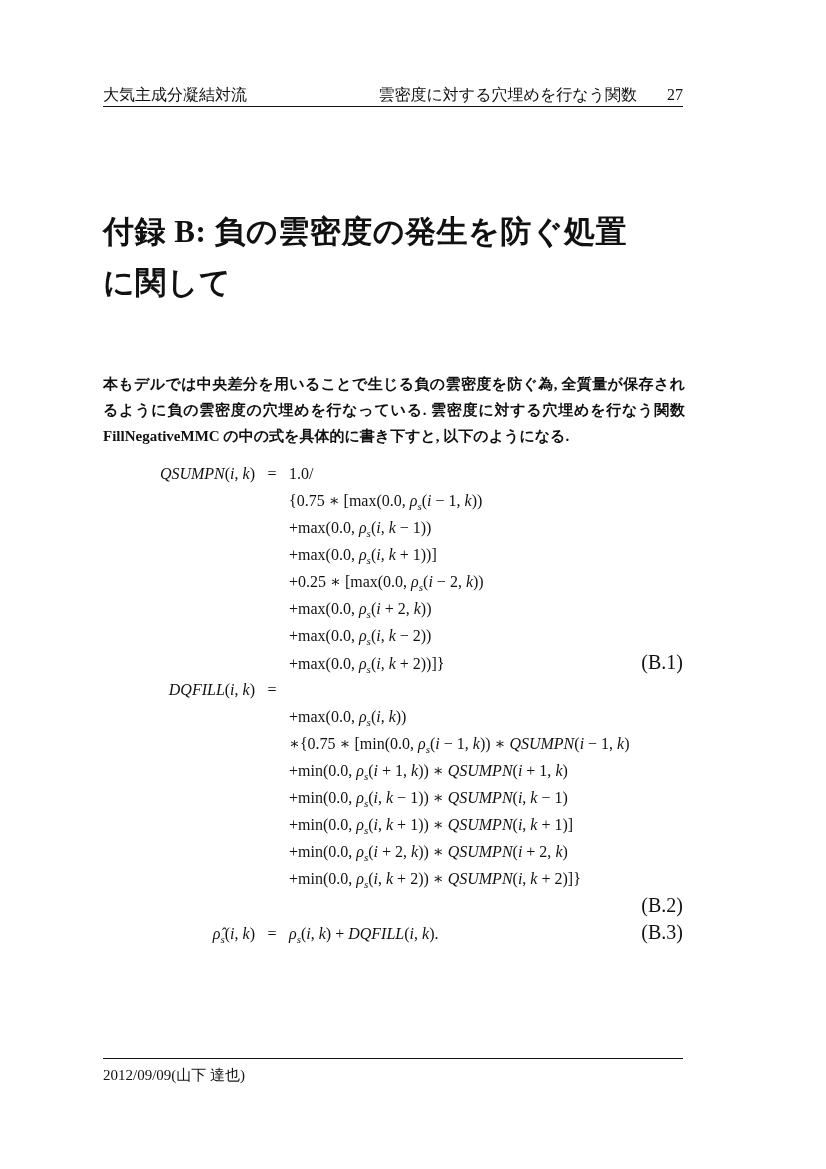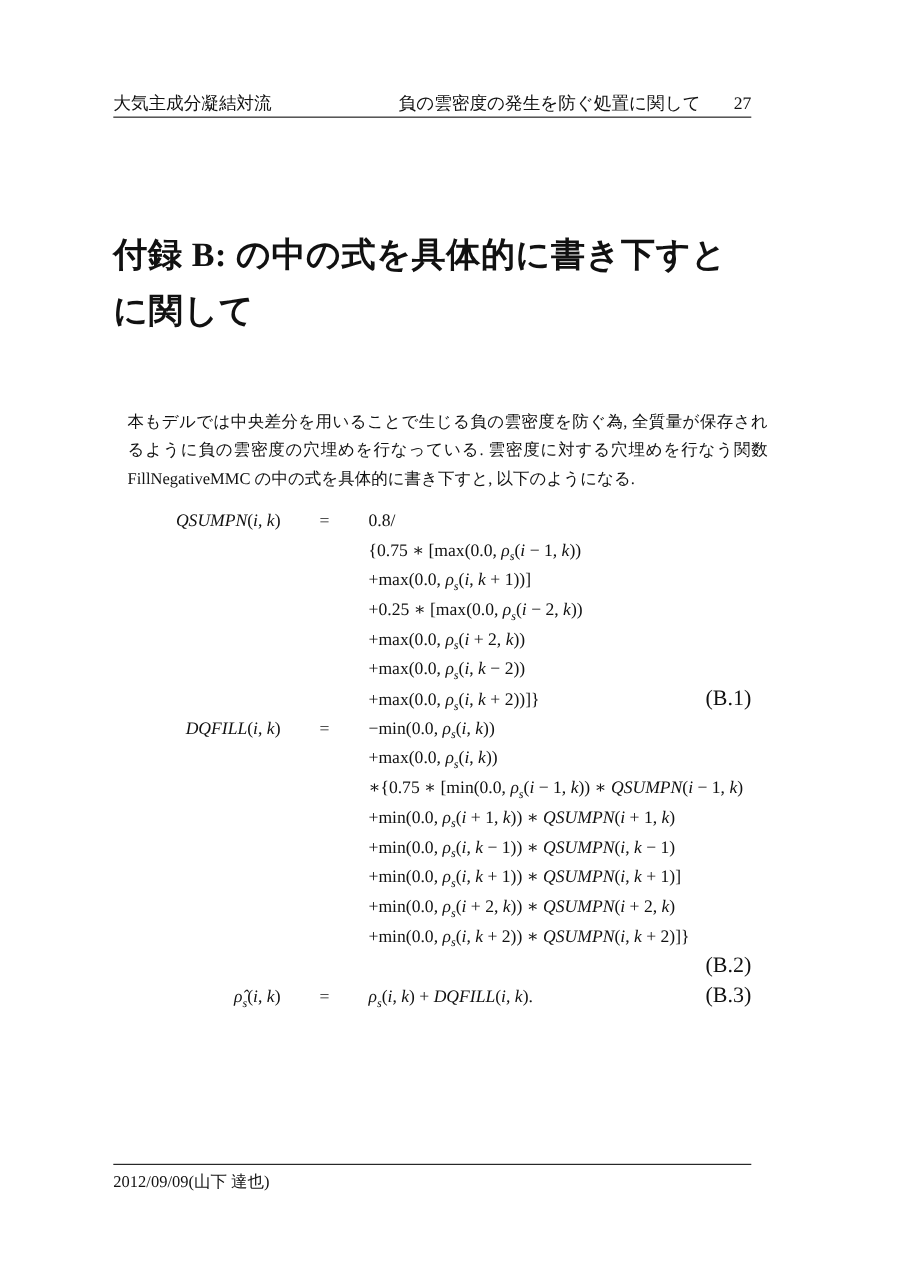--- a/index.html
+++ b/index.html
@@ -24,35 +24,34 @@
     border-top:1.6px solid #111111;
   }
   
   .title{
     position:absolute;top:206px;left:103px;width:600px;
     font-size:31px;line-height:51px;font-weight:bold;
     letter-spacing:0.5px;
   }
   
   .body-par{
-    position:absolute;top:371px;left:116px;width:582px;
+    position:absolute;top:371px;left:103px;width:582px;
     font-size:15px;line-height:26px;
-    text-align:justify;text-justify:inter-character;
+    text-align:justify;text-justify:inter-character;font-weight:bold;
   }
   
   .equations{
     position:absolute;top:460px;left:103px;width:580px;
   }
   .eq-row{
     display:grid;
     grid-template-columns:152px 34px 1fr 52px;
     align-items:baseline;
     height:27px;line-height:27px;
     white-space:nowrap;
-    gap:23px;
   }
   .math{font-family:"Liberation Serif","DejaVu Serif",serif;font-size:16px;}
   .eq-lhs{text-align:right;}
   .eq-eq{text-align:center;}
   .eq-rhs{text-align:left;}
   .eq-label{text-align:right;font-size:20px;}
   .vr{font-style:italic;}
   .math sub{font-size:11px;line-height:0;}
   
   .footer-rule{
@@ -64,43 +63,49 @@
     text-align:left;font-size:15px;line-height:22px;
   }
 </style>
 </head>
 <body>
 
 <div class="page">
 
   <div class="header">
     <span class="h-left">大気主成分凝結対流</span>
-    <span class="h-center">負の雲密度の発生を防ぐ処置に関して</span>
+    <span class="h-center">雲密度に対する穴埋めを行なう関数</span>
     <span class="h-page">27</span>
   </div>
   <div class="header-rule"></div>
 
   <div class="title">
-    <div>付録 B: の中の式を具体的に書き下すと</div>
+    <div>付録 B: 負の雲密度の発生を防ぐ処置</div>
     <div>に関して</div>
   </div>
 
   <div class="body-par">本もデルでは中央差分を用いることで生じる負の雲密度を防ぐ為, 全質量が保存されるように負の雲密度の穴埋めを行なっている. 雲密度に対する穴埋めを行なう関数 FillNegativeMMC の中の式を具体的に書き下すと, 以下のようになる.</div>
 
   <div class="equations">
     <div class="eq-row">
         <span class="math eq-lhs"><span class="vr">QSUMPN</span>(<span class="vr">i</span>, <span class="vr">k</span>)</span>
         <span class="math eq-eq">=</span>
-        <span class="math eq-rhs">0.8/</span>
+        <span class="math eq-rhs">1.0/</span>
         <span class="eq-label"></span>
       </div>
     <div class="eq-row">
         <span class="math eq-lhs"></span>
         <span class="math eq-eq"></span>
         <span class="math eq-rhs">{0.75 ∗ [max(0.0, <span class="vr">ρ</span><sub class="vr">s</sub>(<span class="vr">i</span> − 1, <span class="vr">k</span>))</span>
+        <span class="eq-label"></span>
+      </div>
+    <div class="eq-row">
+        <span class="math eq-lhs"></span>
+        <span class="math eq-eq"></span>
+        <span class="math eq-rhs">+max(0.0, <span class="vr">ρ</span><sub class="vr">s</sub>(<span class="vr">i</span>, <span class="vr">k</span> − 1))</span>
         <span class="eq-label"></span>
       </div>
     <div class="eq-row">
         <span class="math eq-lhs"></span>
         <span class="math eq-eq"></span>
         <span class="math eq-rhs">+max(0.0, <span class="vr">ρ</span><sub class="vr">s</sub>(<span class="vr">i</span>, <span class="vr">k</span> + 1))]</span>
         <span class="eq-label"></span>
       </div>
     <div class="eq-row">
         <span class="math eq-lhs"></span>
@@ -122,21 +127,20 @@
       </div>
     <div class="eq-row">
         <span class="math eq-lhs"></span>
         <span class="math eq-eq"></span>
         <span class="math eq-rhs">+max(0.0, <span class="vr">ρ</span><sub class="vr">s</sub>(<span class="vr">i</span>, <span class="vr">k</span> + 2))]}</span>
         <span class="eq-label">(B.1)</span>
       </div>
     <div class="eq-row">
         <span class="math eq-lhs"><span class="vr">DQFILL</span>(<span class="vr">i</span>, <span class="vr">k</span>)</span>
         <span class="math eq-eq">=</span>
-        <span class="math eq-rhs">−min(0.0, <span class="vr">ρ</span><sub class="vr">s</sub>(<span class="vr">i</span>, <span class="vr">k</span>))</span>
         <span class="eq-label"></span>
       </div>
     <div class="eq-row">
         <span class="math eq-lhs"></span>
         <span class="math eq-eq"></span>
         <span class="math eq-rhs">+max(0.0, <span class="vr">ρ</span><sub class="vr">s</sub>(<span class="vr">i</span>, <span class="vr">k</span>))</span>
         <span class="eq-label"></span>
       </div>
     <div class="eq-row">
         <span class="math eq-lhs"></span>

